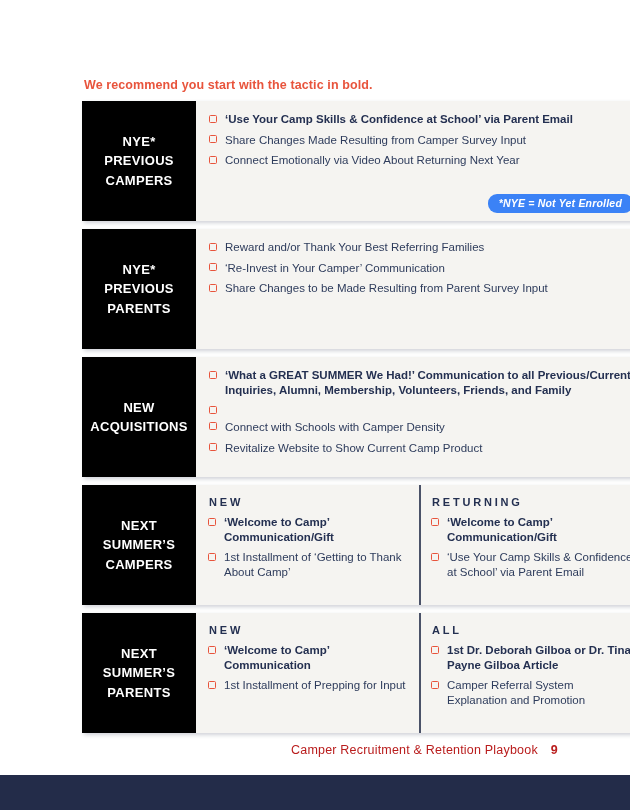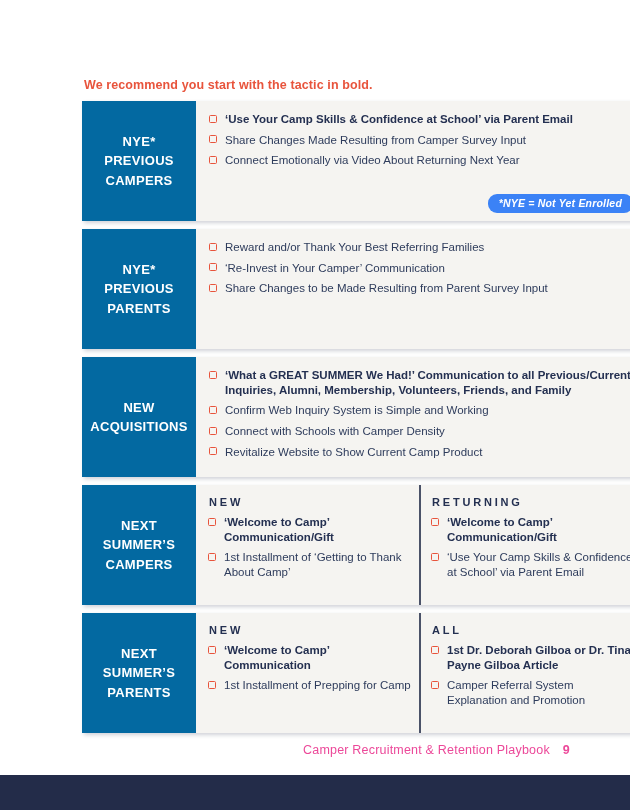--- a/index.html
+++ b/index.html
@@ -24,21 +24,21 @@
     letter-spacing: 0.1px;
   }
   .row {
     display: flex;
     margin-bottom: 8px;
     min-height: 120px;
     box-shadow: 2px 2px 4px rgba(35,44,73,0.22);
   }
   .row-label {
     width: 114px; min-width: 114px;
-    background: #0369a1;
+    background: #000000;
     color: #ffffff;
     display: flex;
     flex-direction: column;
     justify-content: center;
     align-items: center;
     text-align: center;
     font-weight: 700;
     font-size: 13px;
     line-height: 1.5;
     letter-spacing: 0.3px;
@@ -102,25 +102,25 @@
   }
   .col-header {
     font-size: 11px;
     font-weight: 700;
     letter-spacing: 2.8px;
     color: #243051;
     margin: 1px 0 7px 1px;
   }
   .footer {
     position: absolute;
-    left: 94px; top: 743px;
+    left: 82px; top: 743px;
     width: 476px;
     text-align: right;
     font-size: 12.5px;
-    color: #ec4899;
+    color: #b91c1c;
     letter-spacing: 0.2px;
   }
   .footer .pagenum {
     font-weight: 700;
     margin-left: 13px;
   }
   .bottom-bar {
     position: absolute;
     left: 0; bottom: 0;
     width: 630px; height: 35px;
@@ -191,21 +191,20 @@
       <div>ACQUISITIONS</div>
     </div>
     <div class="row-content">
       <ul class="items">
         <li class="item bold">
           <span class="cb"></span>
           <span class="txt">‘What a GREAT SUMMER We Had!’ Communication to all Previous/Current Inquiries, Alumni, Membership, Volunteers, Friends, and Family</span>
         </li>
         <li class="item">
           <span class="cb"></span>
-          <span class="txt">Confirm Web Inquiry System is Simple and Working</span>
         </li>
         <li class="item">
           <span class="cb"></span>
           <span class="txt">Connect with Schools with Camper Density</span>
         </li>
         <li class="item">
           <span class="cb"></span>
           <span class="txt">Revitalize Website to Show Current Camp Product</span>
         </li>
       </ul>
@@ -260,21 +259,21 @@
       <div class="cols">
         <div class="col">
           <div class="col-header">NEW</div>
           <ul class="items">
             <li class="item bold">
               <span class="cb"></span>
               <span class="txt">‘Welcome to Camp’ Communication</span>
             </li>
             <li class="item">
               <span class="cb"></span>
-              <span class="txt">1st Installment of Prepping for Camp</span>
+              <span class="txt">1st Installment of Prepping for Input</span>
             </li>
           </ul>
         </div>
         <div class="col">
           <div class="col-header">ALL</div>
           <ul class="items">
             <li class="item bold">
               <span class="cb"></span>
               <span class="txt">1st Dr. Deborah Gilboa or Dr. Tina Payne Gilboa Article</span>
             </li>

